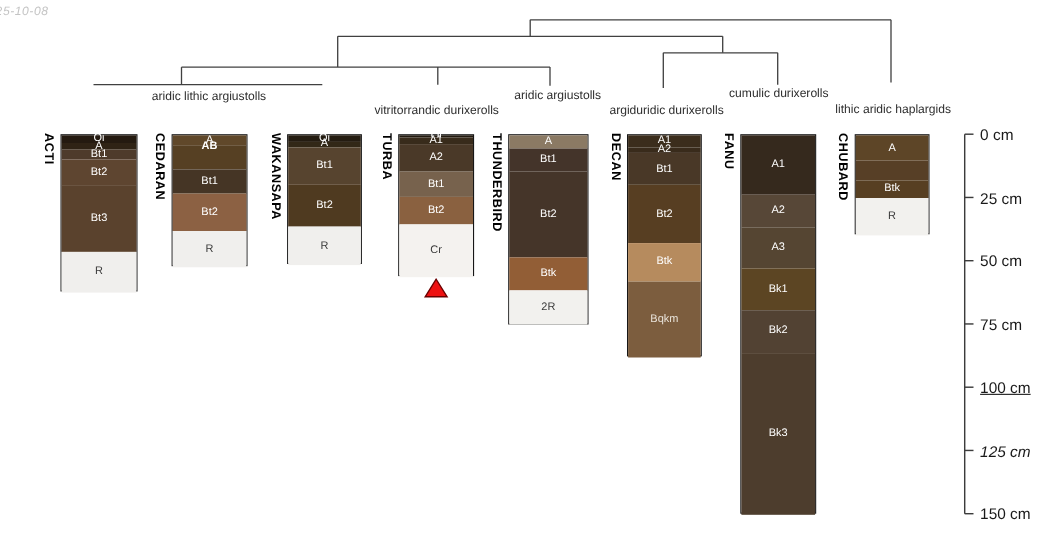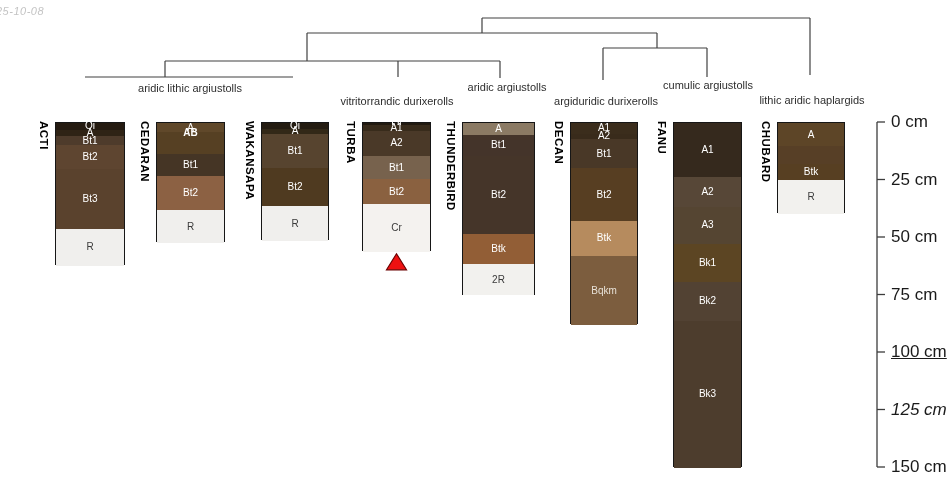--- a/index.html
+++ b/index.html
@@ -29,21 +29,21 @@
   }
   .horizon{
     position:absolute;left:0;width:100%;box-sizing:border-box;
   }
   .horizon-label{
     position:absolute;left:50%;transform:translate(-50%,-50%);
     font-size:10px;line-height:10px;white-space:nowrap;
   }
   .depth-label{
     position:absolute;transform:translateY(-50%);
-    font-size:17px;color:#1a1a1a;white-space:nowrap;
+    font-size:14px;color:#1a1a1a;white-space:nowrap;
   }
 </style>
 </head>
 <body>
 
 <div id="canvas">
   <svg id="tree-svg" width="950" height="500" viewBox="0 0 950 500">
       <line x1="482" y1="18" x2="810" y2="18" stroke="#404040" stroke-width="1.2"></line>
       <line x1="482" y1="18" x2="482" y2="33" stroke="#404040" stroke-width="1.2"></line>
       <line x1="810" y1="18" x2="810" y2="75" stroke="#404040" stroke-width="1.2"></line>
@@ -67,21 +67,21 @@
       <line x1="877" y1="409.5" x2="885" y2="409.5" stroke="#3c3c3c" stroke-width="1.3"></line>
       <line x1="877" y1="467" x2="885" y2="467" stroke="#3c3c3c" stroke-width="1.3"></line>
       <polygon points="396.5,253.79999999999998 386.5,269.79999999999995 406.5,269.79999999999995" fill="#ee1111" stroke="#6b0000" stroke-width="1.2"></polygon>
     </svg>
   <div class="timestamp">25-10-08</div>
   <div id="labels-layer">
       <div class="taxon-label" style="left: 190px; top: 88px;">aridic lithic argiustolls</div>
       <div class="taxon-label" style="left: 397px; top: 101px;">vitritorrandic durixerolls</div>
       <div class="taxon-label" style="left: 507px; top: 87px;">aridic argiustolls</div>
       <div class="taxon-label" style="left: 606px; top: 101px;">argiduridic durixerolls</div>
-      <div class="taxon-label" style="left: 708px; top: 85px;">cumulic argiustolls</div>
+      <div class="taxon-label" style="left: 708px; top: 85px;">cumulic durixerolls</div>
       <div class="taxon-label" style="left: 812px; top: 100px;">lithic aridic haplargids</div>
       <div class="depth-label" style="left: 891px; top: 122px;">0 cm</div>
       <div class="depth-label" style="left: 891px; top: 179.5px;">25 cm</div>
       <div class="depth-label" style="left: 891px; top: 237px;">50 cm</div>
       <div class="depth-label" style="left: 891px; top: 294.5px;">75 cm</div>
       <div class="depth-label" style="left: 891px; top: 352px; text-decoration: underline;">100 cm</div>
       <div class="depth-label" style="left: 891px; top: 409.5px; font-style: italic;">125 cm</div>
       <div class="depth-label" style="left: 891px; top: 467px;">150 cm</div>
     </div>
   <div id="profiles-layer">

